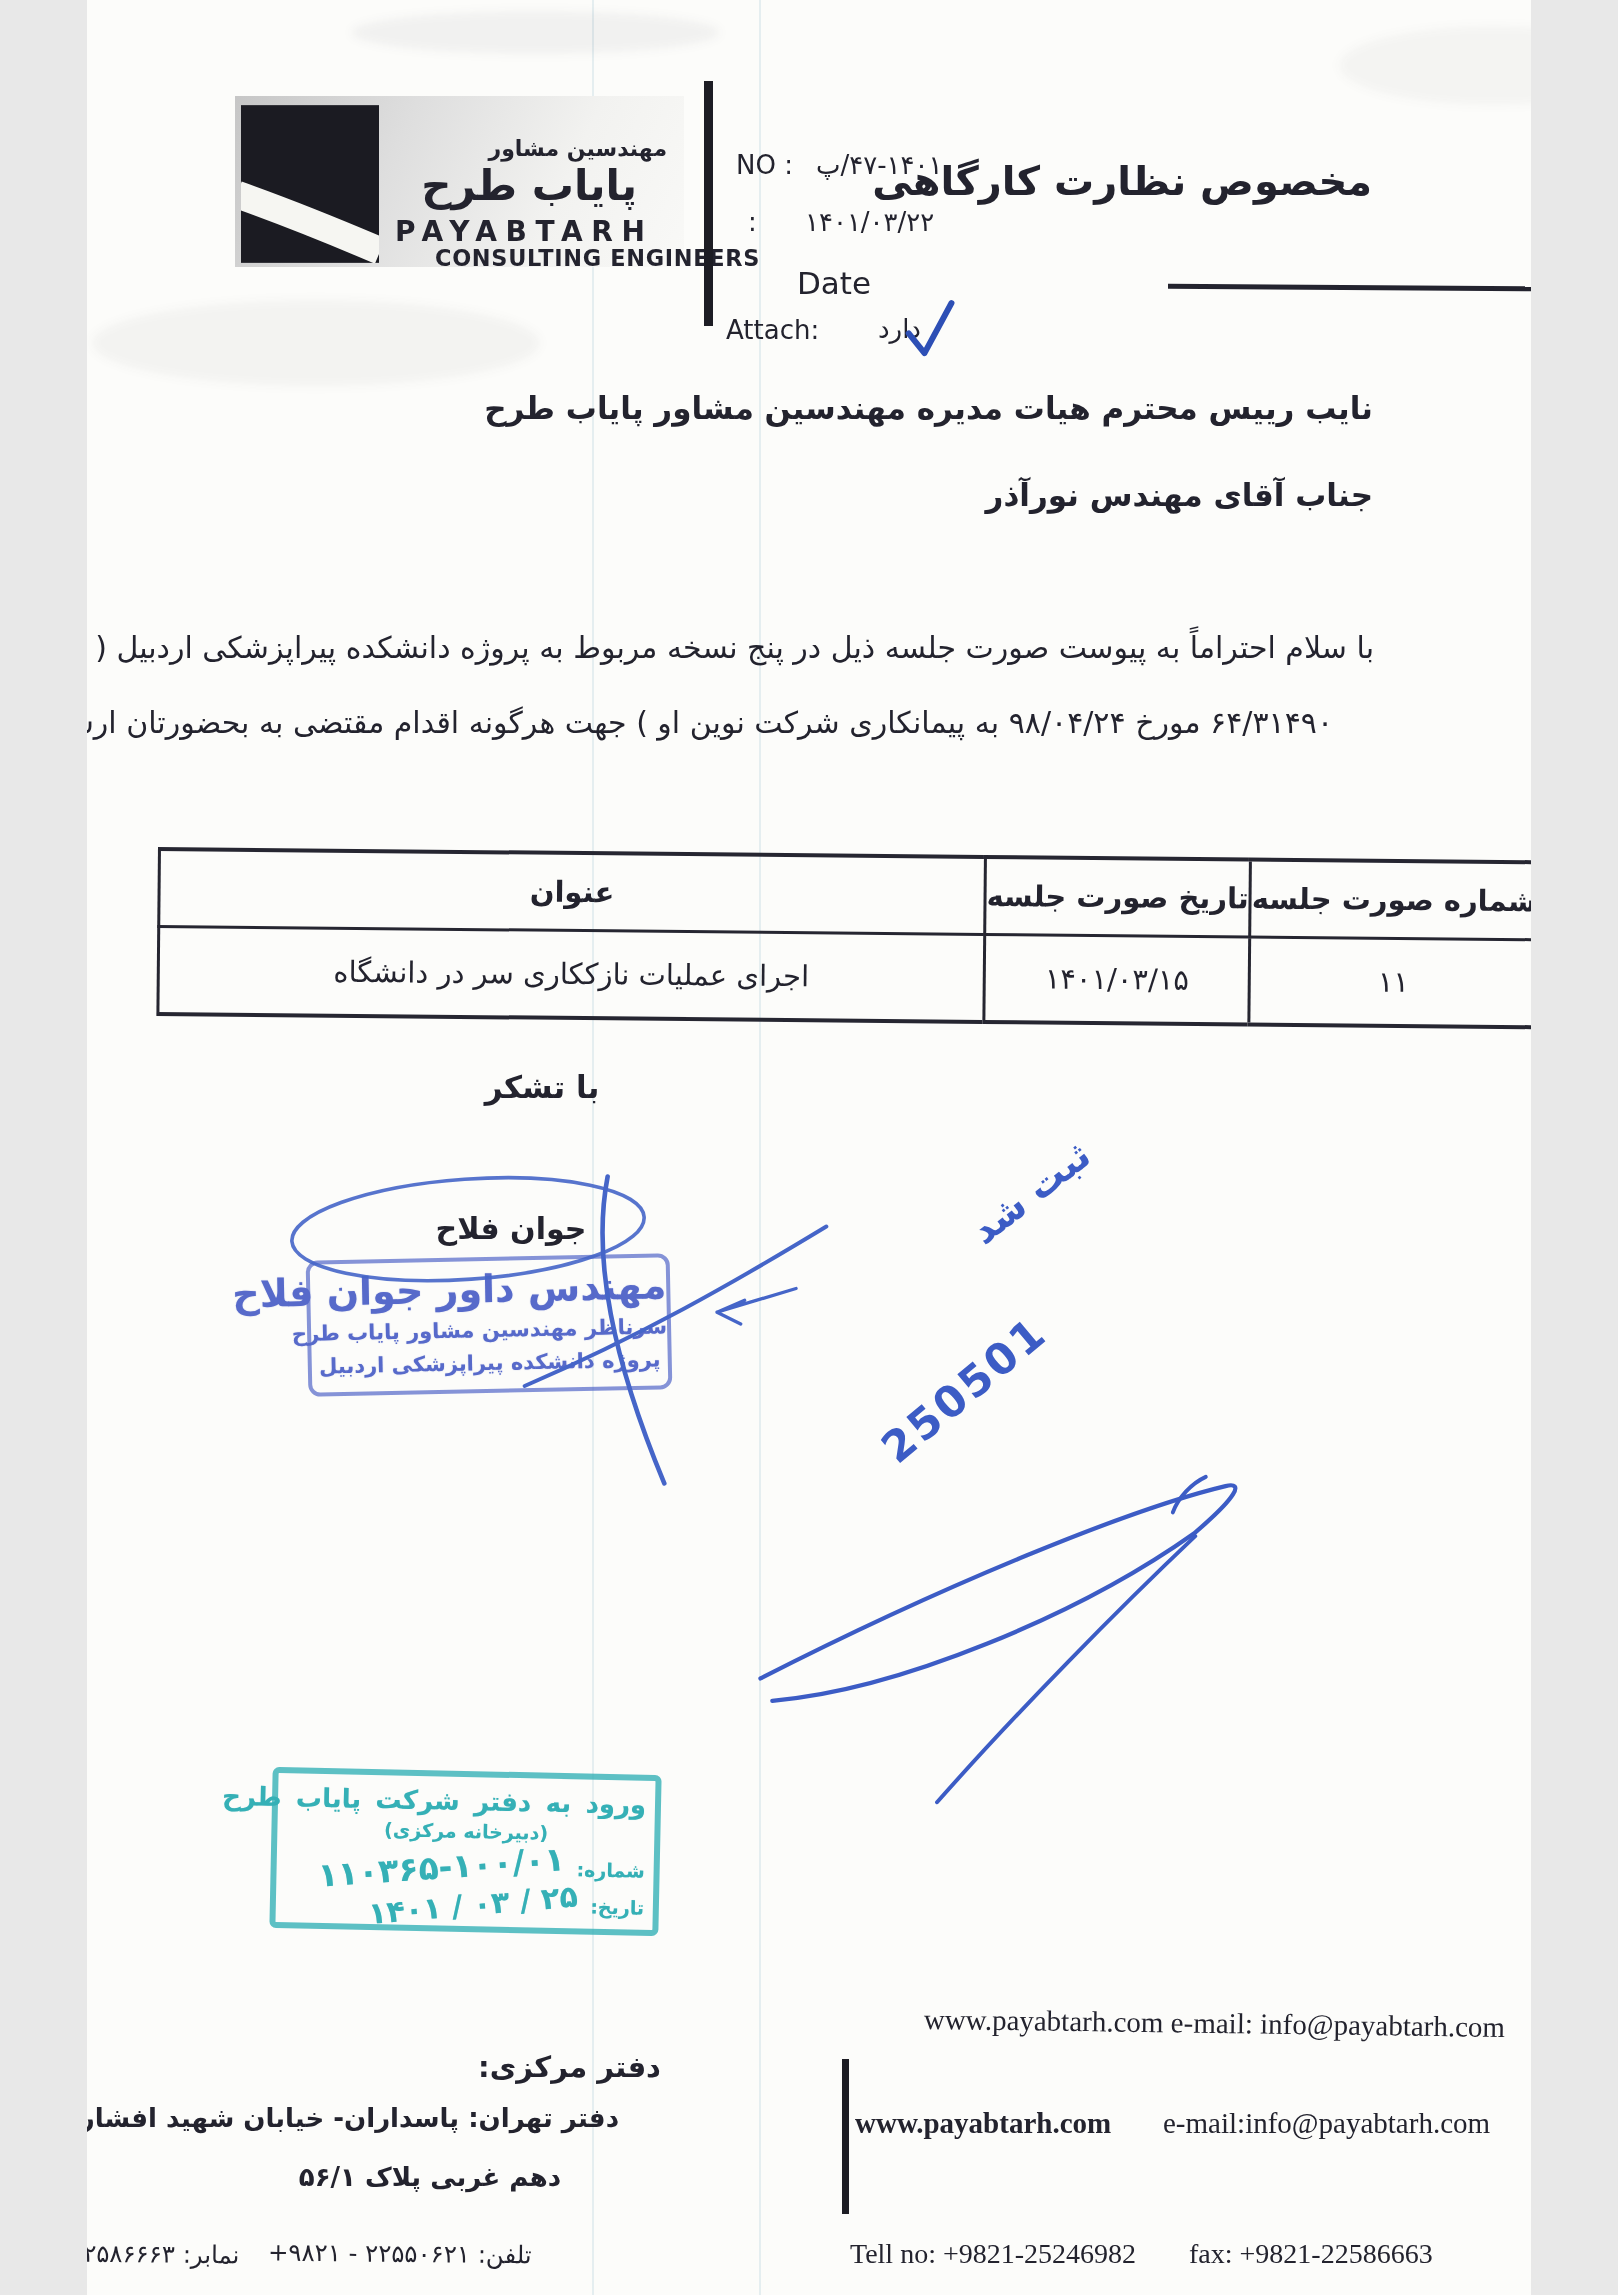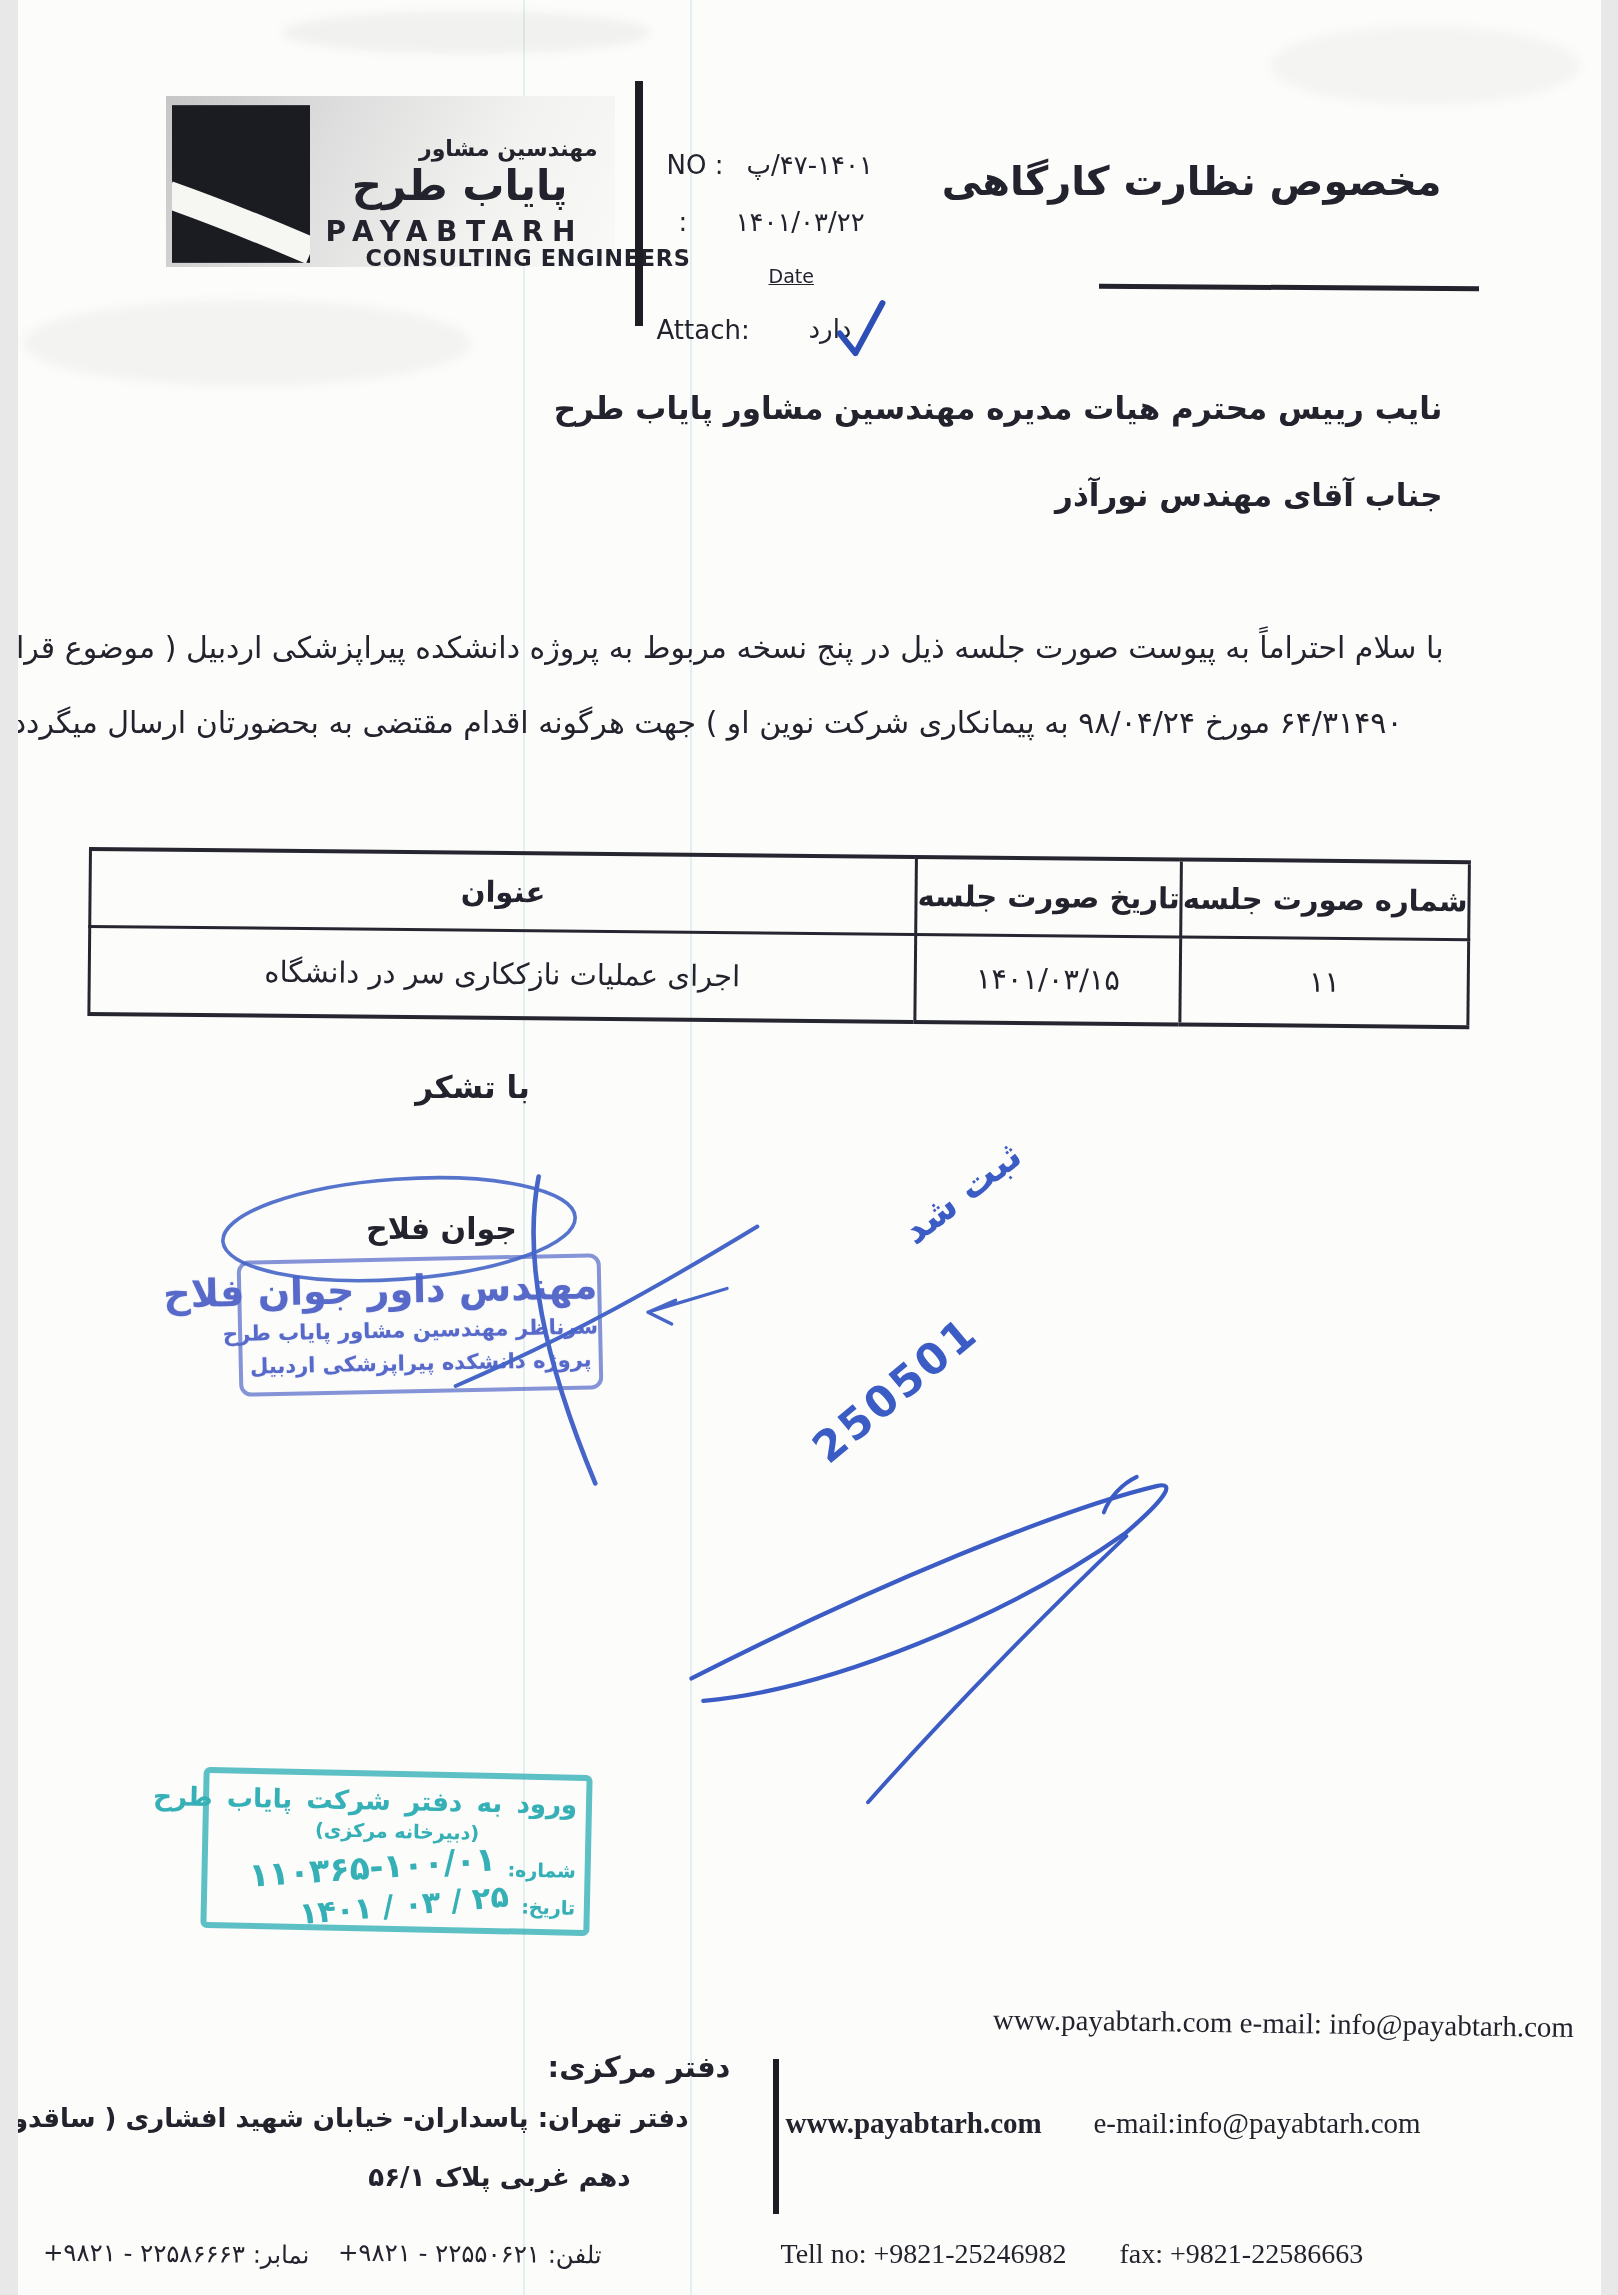--- a/index.html
+++ b/index.html
@@ -1,17 +1,17 @@
 <!DOCTYPE html>
 <html style="font-size:10.5px"><head>
 <meta charset="utf-8">
 <style>
   html,body{margin:0;padding:0;background:#e8e8e8;}
   .page{
-    position:relative;width:1583px;height:2295px;margin:0 auto;
+    position:relative;width:1444px;height:2295px;margin:0 auto;
     background:#fcfcfa;overflow:hidden;
     font-family:"DejaVu Sans","Liberation Sans",sans-serif;
     color:#23232e;
   }
   .abs{position:absolute;}
   .fa{direction:rtl;unicode-bidi:isolate;white-space:pre;}
   .ltr{direction:ltr;white-space:pre;}
   .bold{font-weight:700;}
   .serif{font-family:"Liberation Serif","DejaVu Serif",serif;}
   .nowrap{white-space:nowrap;}
@@ -65,21 +65,21 @@
   <div class="abs ltr bold" style="left:308px;top:215px;font-size:28px;letter-spacing:8.6px;">PAYABTARH</div>
   <div class="abs ltr bold" style="left:348px;top:245px;font-size:22.4px;letter-spacing:0.7px;">CONSULTING ENGINEERS</div>
   <div class="abs vbar" style="left:617px;top:81px;width:8.6px;height:245px;"></div>
 
   <div class="abs" style="left:649px;top:150px;font-size:26px;display:flex;gap:23px;align-items:flex-start;">
     <span class="ltr">NO :</span>
     <span class="fa">۴۷-۱۴۰۱/پ</span>
   </div>
   <div class="abs ltr" style="left:661px;top:207px;font-size:26px;">:</div>
   <div class="abs fa" style="left:718px;top:207px;font-size:26px;">۱۴۰۱/۰۳/۲۲</div>
-  <div class="abs ltr" style="left:751px;top:265px;font-size:19px;text-decoration:underline;">Date</div>
+  <div class="abs ltr" style="left:710px;top:265px;font-size:31px;">Date</div>
   <div class="abs ltr" style="left:639px;top:315px;font-size:26px;">Attach:</div>
   <div class="abs fa" style="left:791px;top:314px;font-size:26px;">دارد</div>
 
   <div class="abs fa bold nowrap" style="right:159px;top:158px;font-size:40px;">مخصوص نظارت کارگاهی</div>
   <div class="abs" style="left:1081px;top:285px;width:380px;height:4.6px;background:#23232e;transform:rotate(0.4deg);"></div>
 
   <div class="abs fa bold nowrap" style="right:158px;top:390px;font-size:31px;">نایب رییس محترم هیات مدیره مهندسین مشاور پایاب طرح</div>
   <div class="abs fa bold nowrap" style="right:158px;top:477px;font-size:31px;">جناب آقای مهندس نورآذر</div>
   <div class="abs fa nowrap" style="right:157px;top:630px;font-size:30px;">با سلام احتراماً به پیوست صورت جلسه ذیل در پنج نسخه مربوط به پروژه دانشکده پیراپزشکی اردبیل ( موضوع قرارداد شماره</div>
   <div class="abs fa nowrap" style="right:198px;top:705px;font-size:30px;">۶۴/۳۱۴۹۰ مورخ ۹۸/۰۴/۲۴  به پیمانکاری شرکت نوین او ) جهت هرگونه اقدام  مقتضی به بحضورتان ارسال میگردد.</div>

